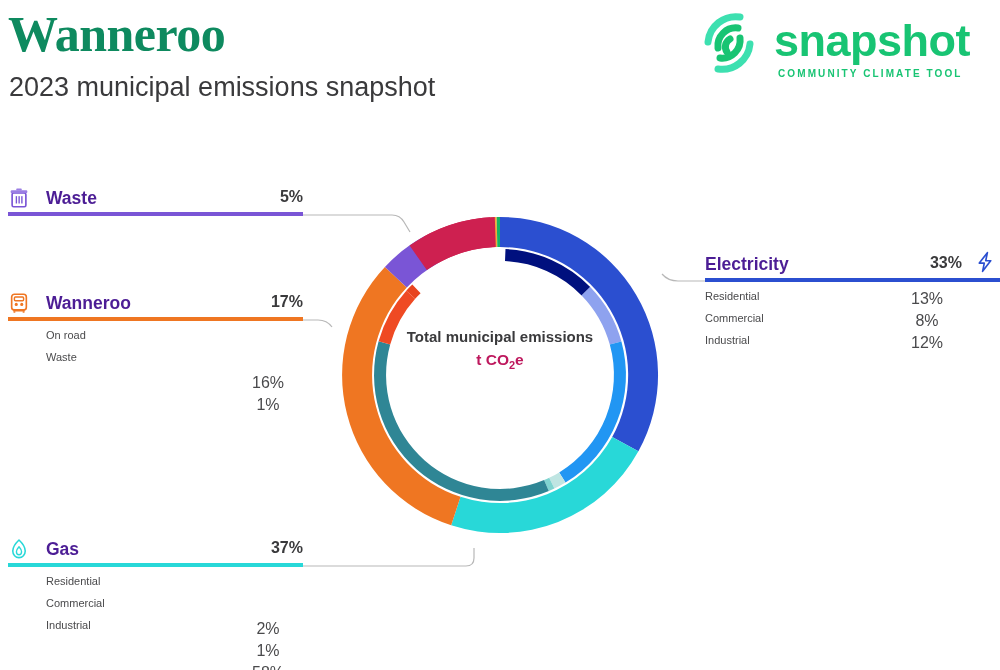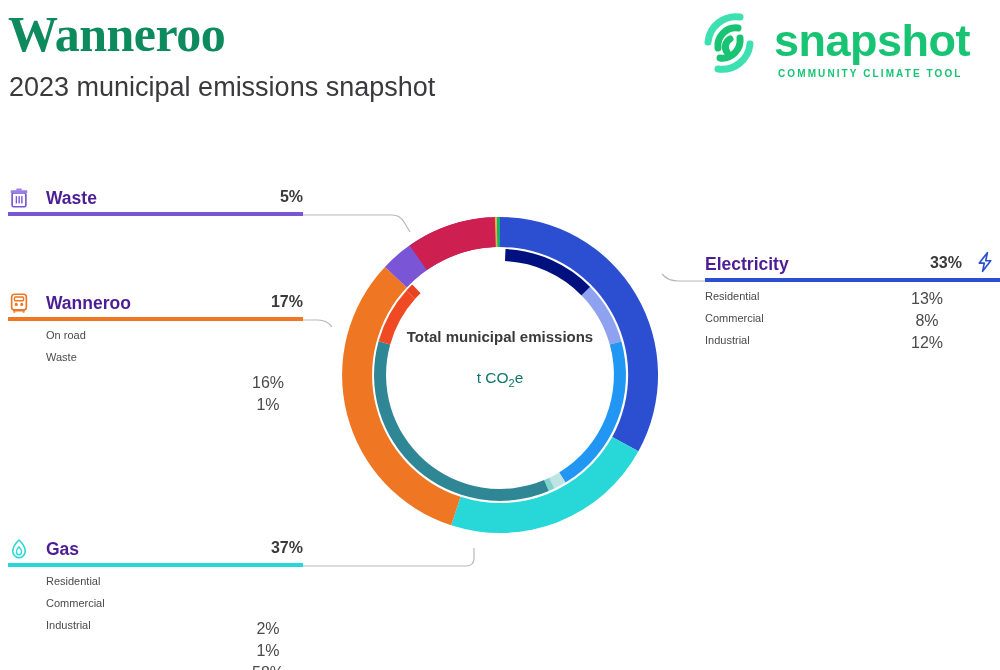--- a/index.html
+++ b/index.html
@@ -101,21 +101,21 @@
   .donut { position: absolute; left: 322px; top: 197px; width: 356px; height: 356px; }
   .center-label {
     position: absolute; left: 375px; top: 328px;
     width: 250px; text-align: center;
   }
   .center-title { font-size: 15px; font-weight: 700; color: #3a3a3c; }
   .center-value {
     font-size: 43px; font-weight: 700; color: #3a3a3c;
     letter-spacing: 0.5px; margin-top: 4px; line-height: 1;
   }
-  .center-unit { font-size: 15.5px; font-weight: 400; color: #0f766e; margin-top: 24px; }
+  .center-unit { font-size: 15.5px; font-weight: 700; color: #be185d; margin-top: 6px; }
   .center-unit sub { font-size: 11px; }
 
   .leaders { position: absolute; left: 0; top: 0; width: 1000px; height: 670px; pointer-events: none; }
 </style>
 </head>
 <body>
 
 <div class="page">
 
   <div class="title">Wanneroo</div>

